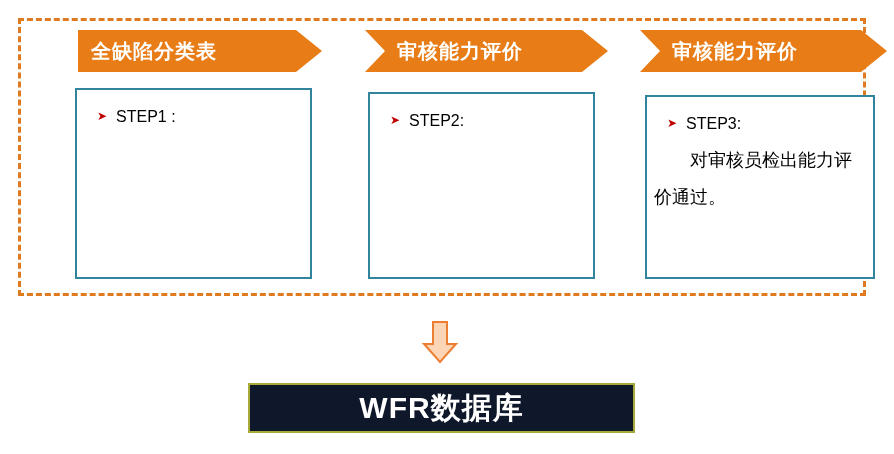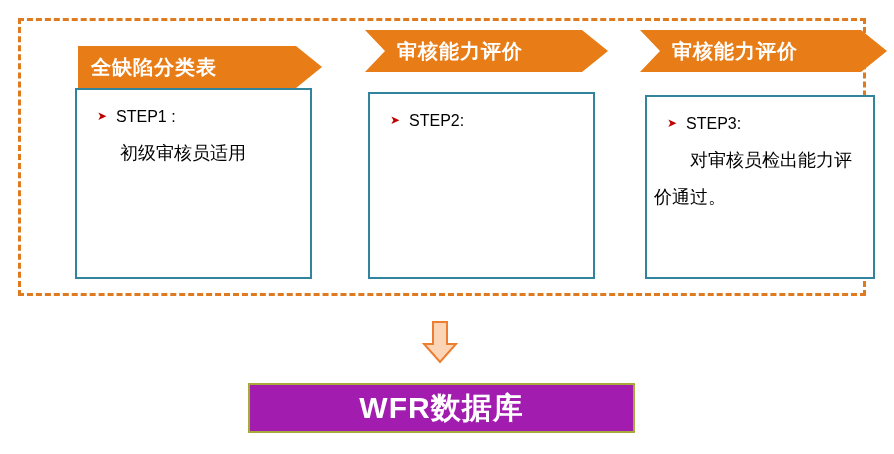--- a/index.html
+++ b/index.html
@@ -35,21 +35,20 @@
     display: flex;
     align-items: center;
     box-sizing: border-box;
     letter-spacing: 1px;
     z-index: 3;
   }
   .banner.pentagon {
     left: 78px; width: 244px;
     padding-left: 13px;
     clip-path: polygon(0 0, calc(100% - 26px) 0, 100% 50%, calc(100% - 26px) 100%, 0 100%);
-    margin-top: 16px;
   }
   .banner.chevron { 
     padding-left: 32px;
     clip-path: polygon(0 0, calc(100% - 26px) 0, 100% 50%, calc(100% - 26px) 100%, 0 100%, 20px 50%);
     font-family: Liberation Serif, serif;
   }
   .banner.b2 { left: 365px; width: 243px; }
   .banner.b3 { left: 640px; width: 247px; }
   
   .step-box {
@@ -87,21 +86,21 @@
   .down-arrow {
     position: absolute;
     left: 422px; top: 320px;
     z-index: 2;
   }
   
   .db-box {
     position: absolute;
     left: 248px; top: 383px;
     width: 387px; height: 50px;
-    background: #a21caf;
+    background: #0f172a;
     border: 2px solid #A9A939;
     box-sizing: border-box;
     display: flex;
     align-items: center;
     justify-content: center;
     color: #ffffff;
     font-size: 30px;
     font-weight: bold;
     letter-spacing: 1px;
     z-index: 2;
@@ -115,21 +114,20 @@
   <div class="dashed-frame"></div>
 
   <div class="banner pentagon">
     <span>全缺陷分类表</span>
   </div>
   <div class="step-box s1">
     <div class="bullet-line">
       <span class="bullet">➤</span>
       <span>STEP1 :</span>
     </div>
-    <p class="step-body">初级审核员适用</p>
   </div>
 
   <div class="banner chevron b2">
     <span>审核能力评价</span>
   </div>
   <div class="step-box s2">
     <div class="bullet-line">
       <span class="bullet">➤</span>
       <span>STEP2:</span>
     </div>

